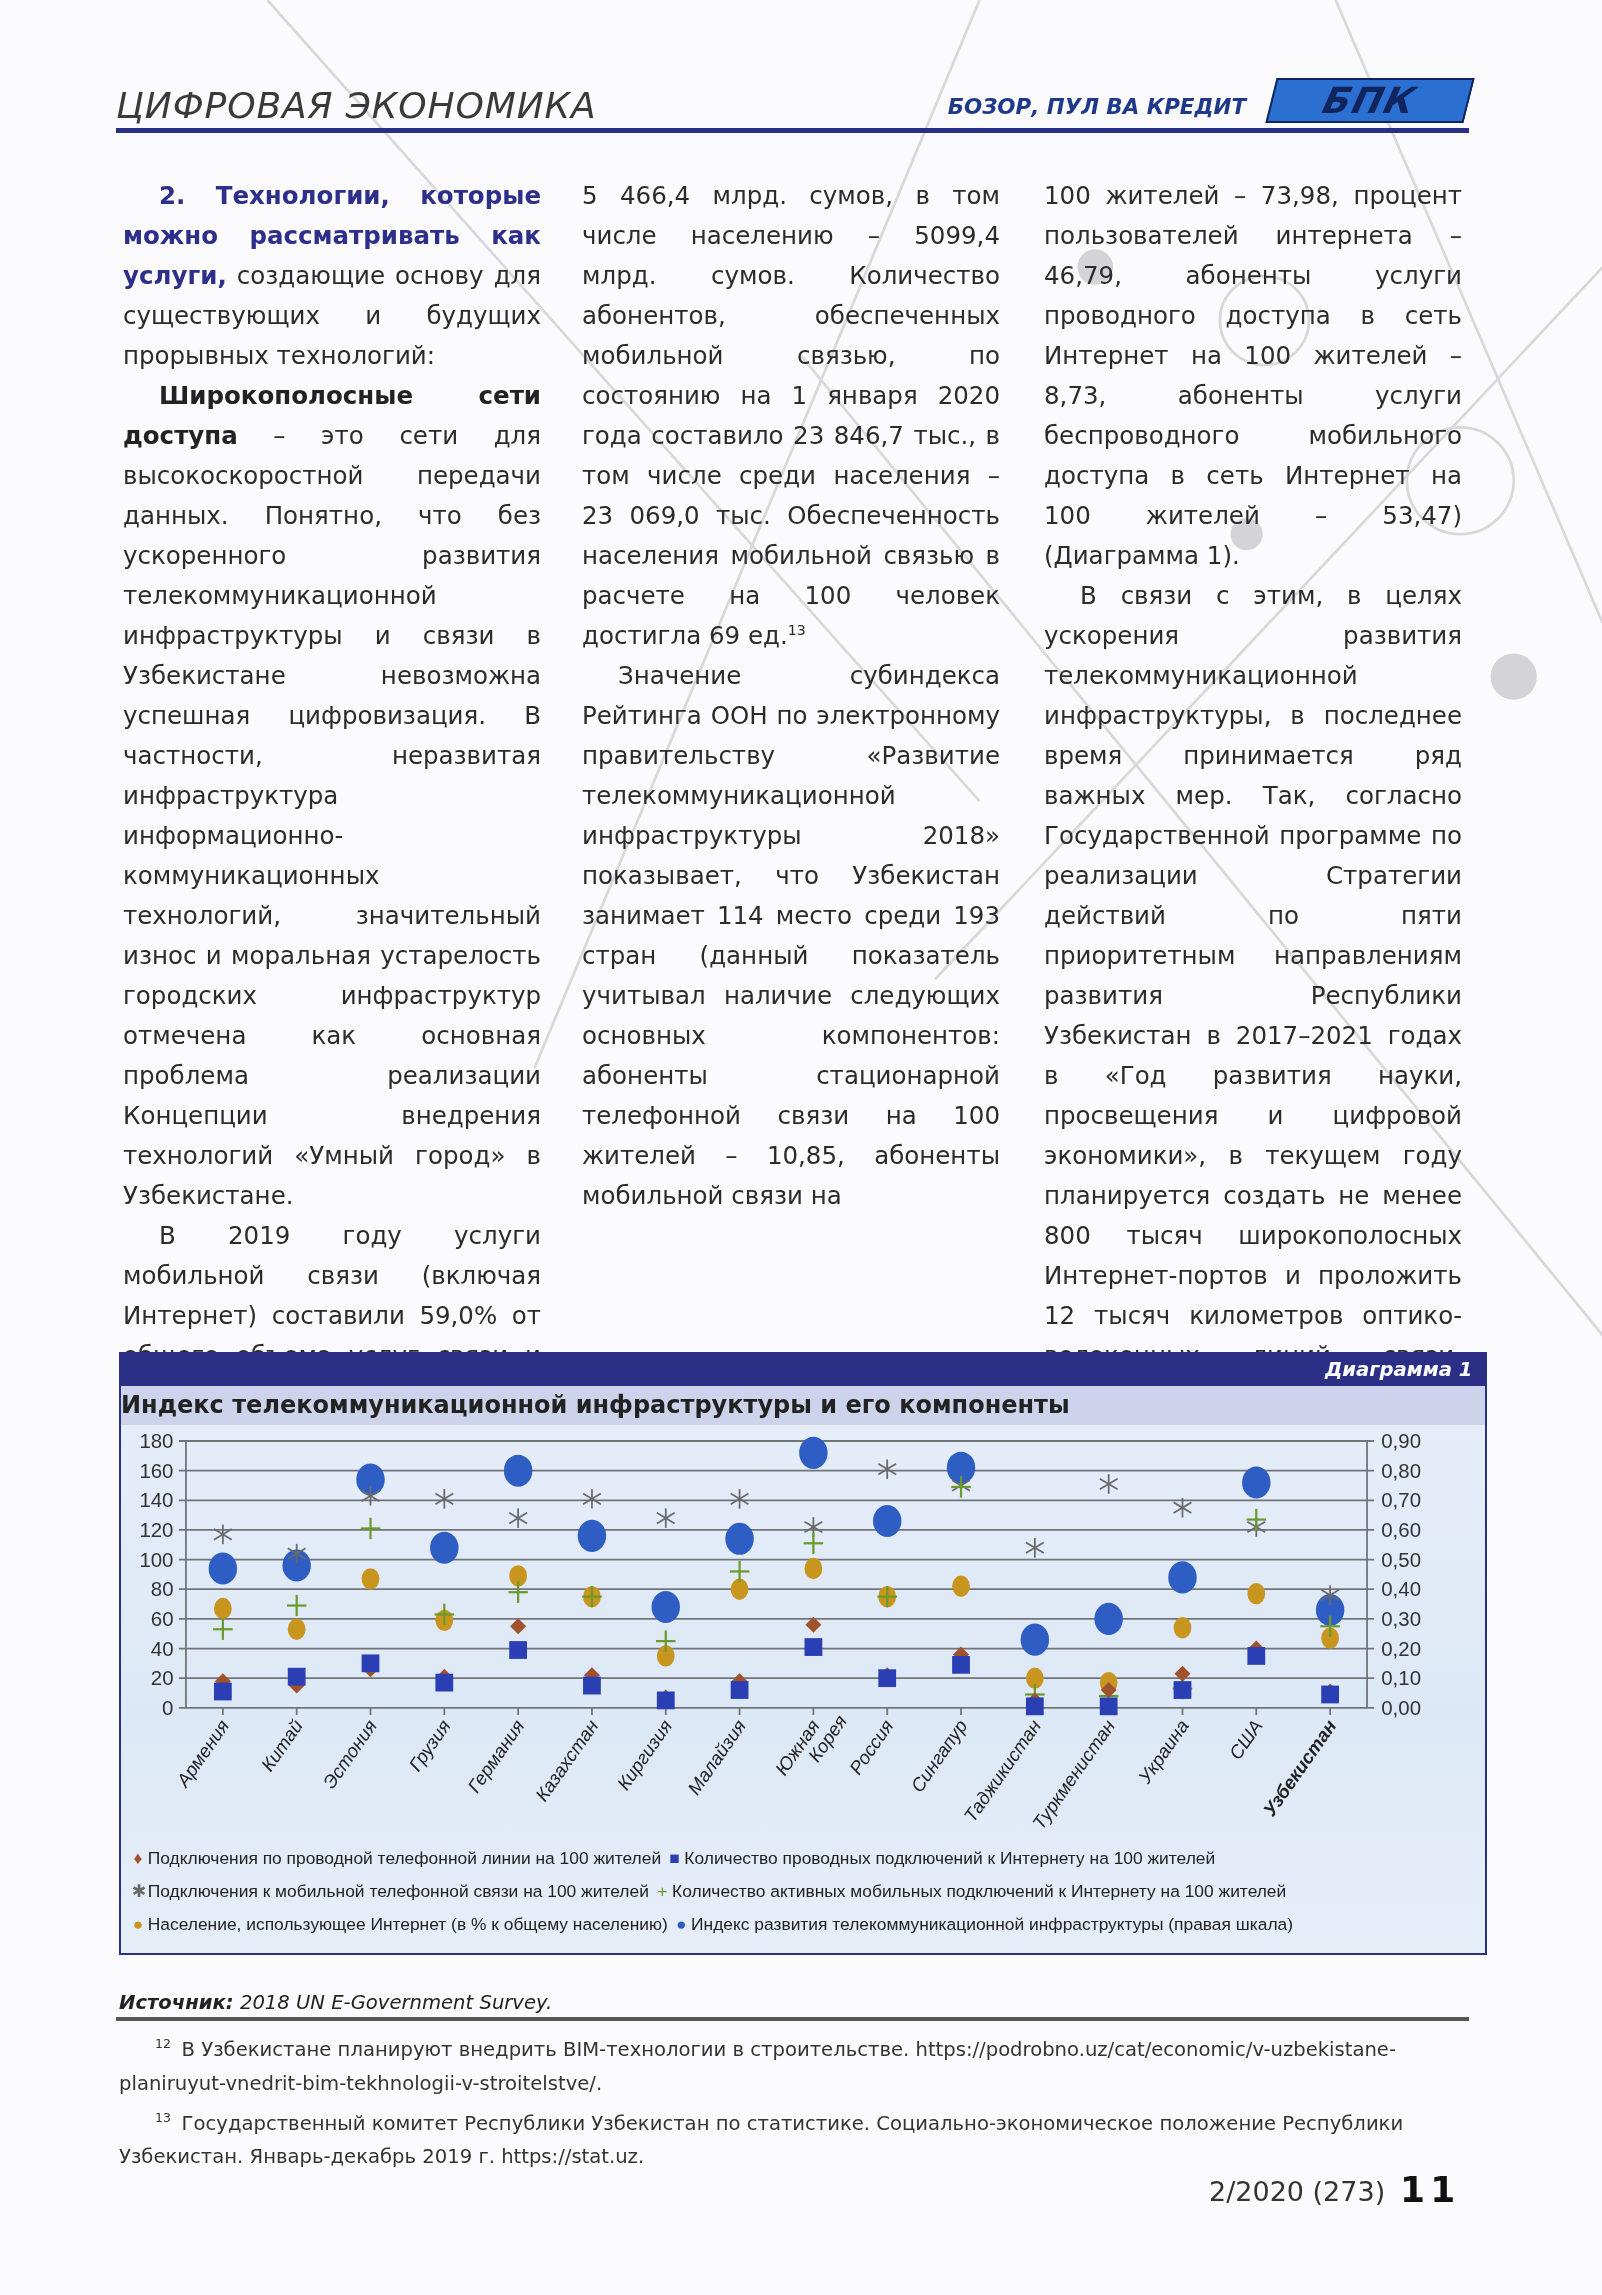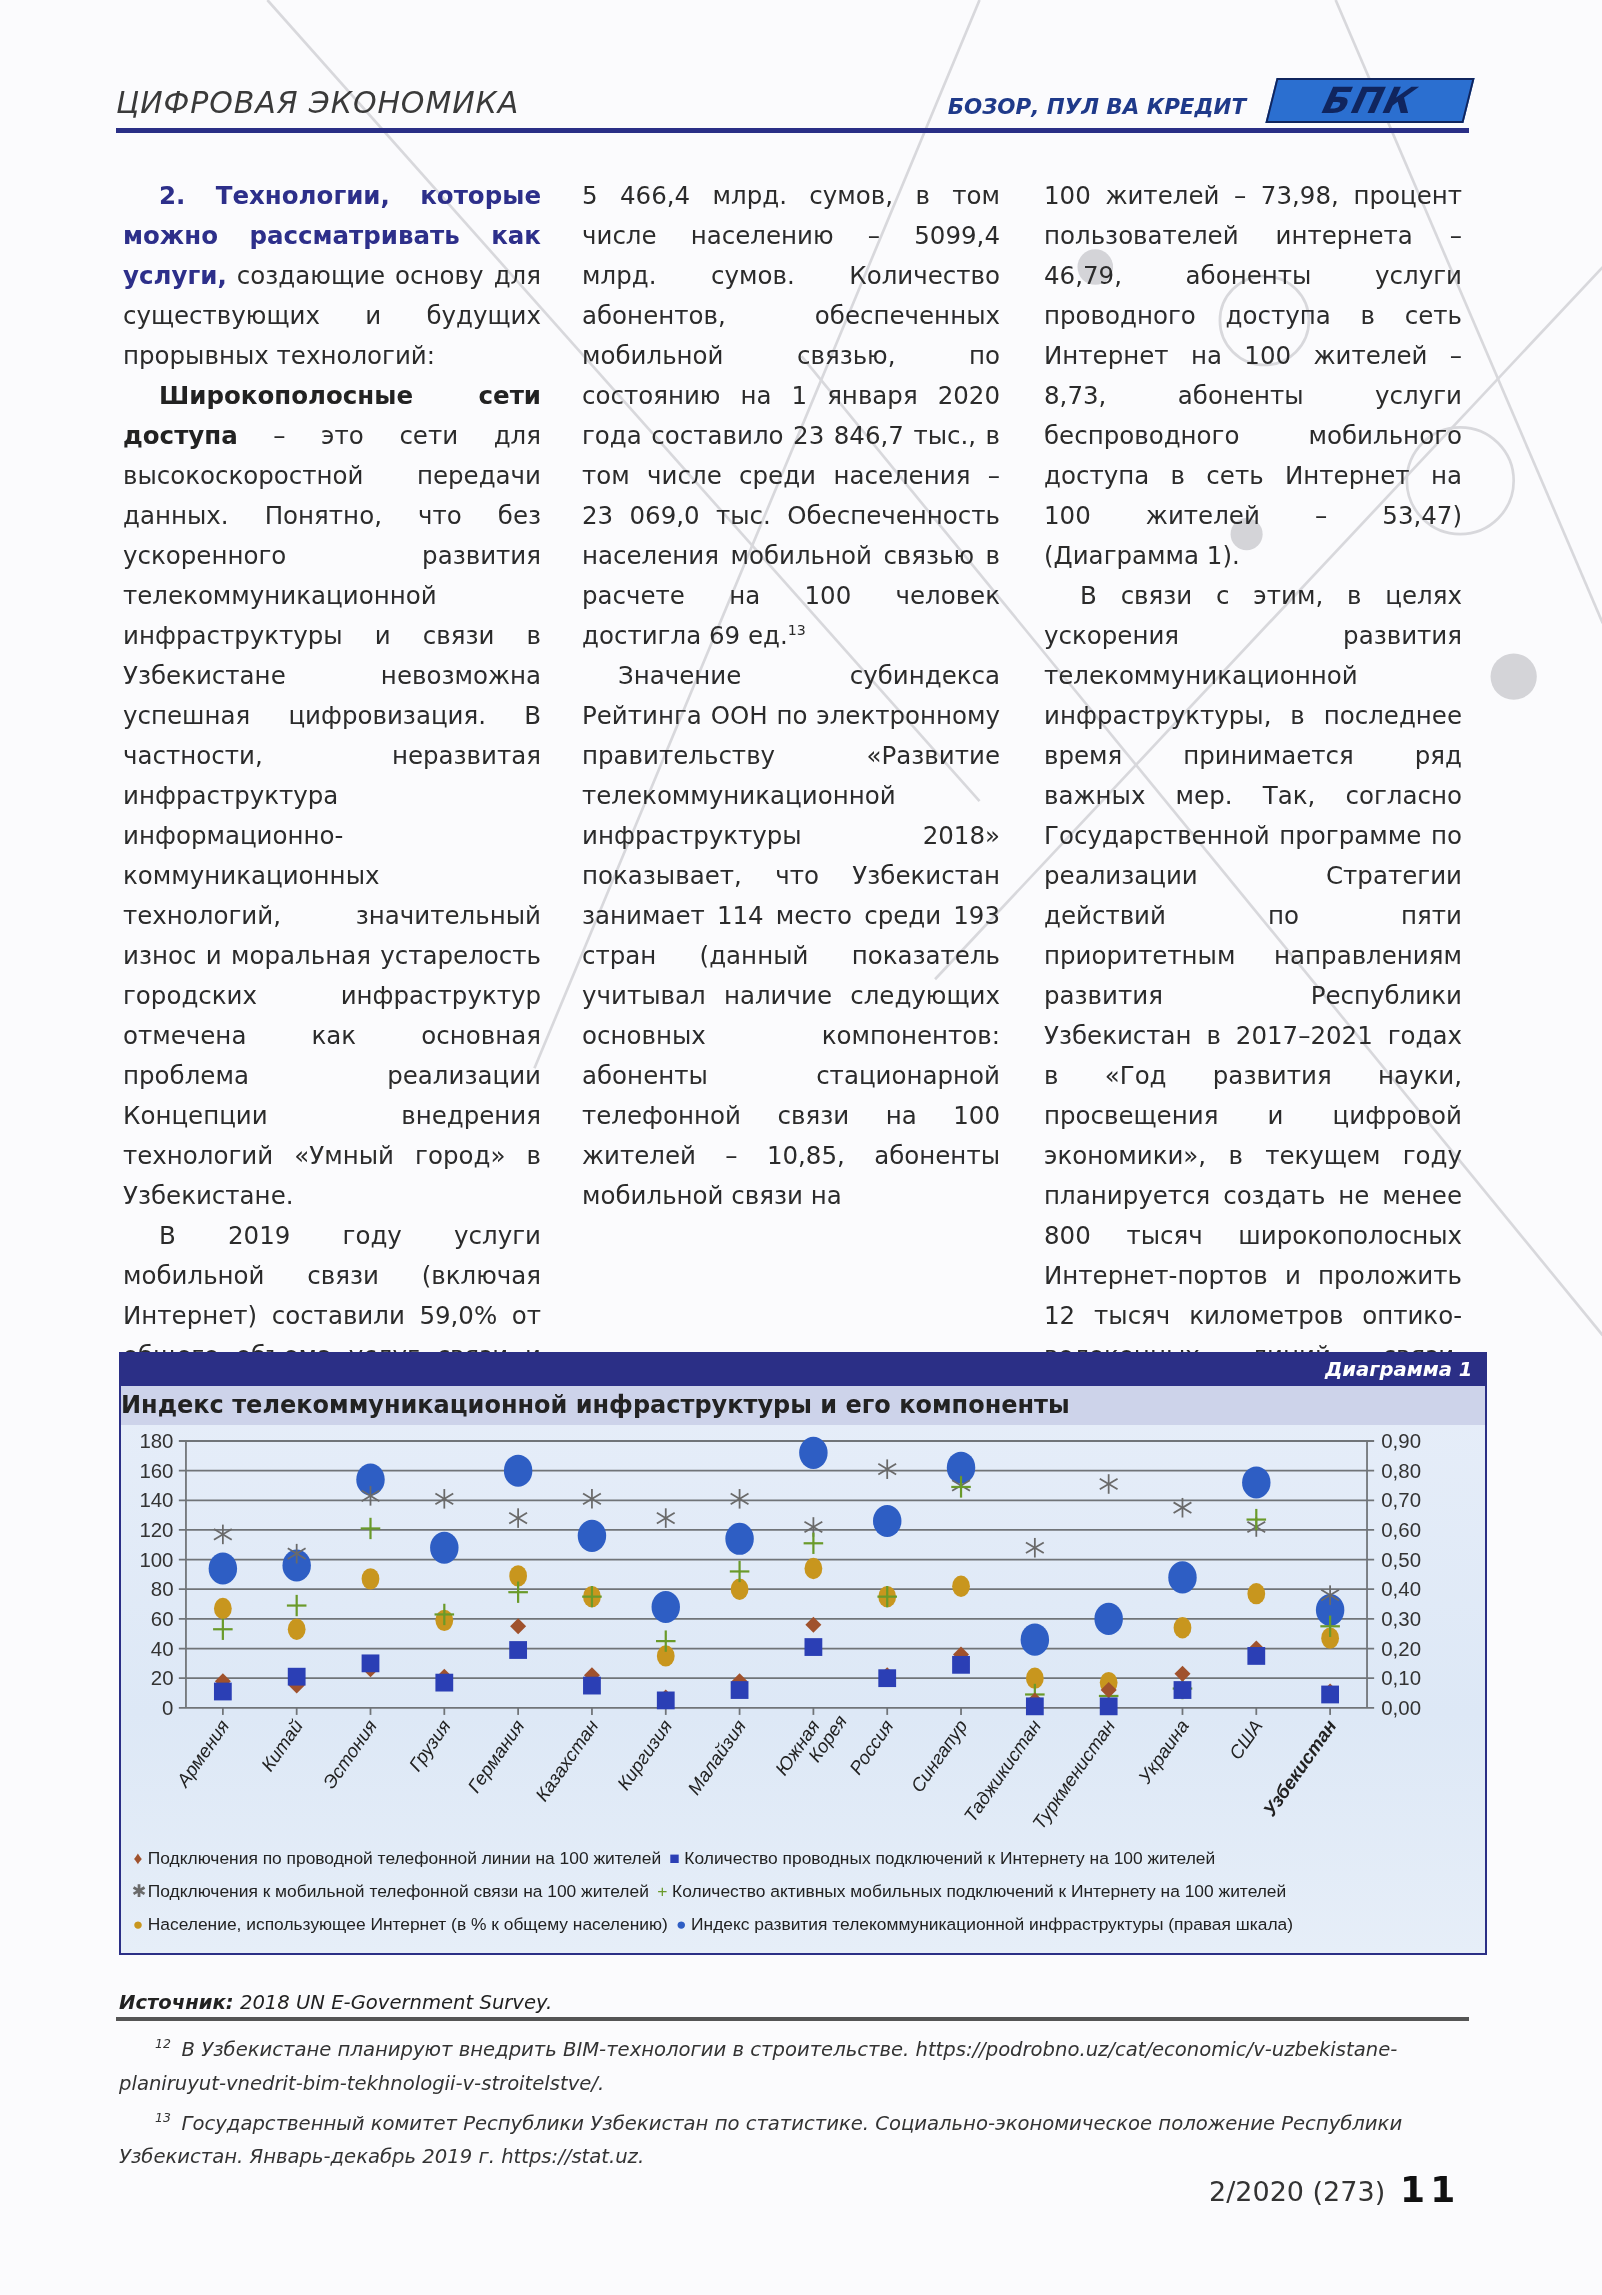--- a/index.html
+++ b/index.html
@@ -4,21 +4,21 @@
 <style>
   html, body { margin: 0; padding: 0; }
   body {
     width: 1603px; height: 2295px; position: relative; overflow: hidden;
     background: #fbfbfd;
     font-family: "DejaVu Sans", sans-serif;
     color: #2a2a2a;
   }
   .bg-deco { position: absolute; left: 0; top: 0; width: 1603px; height: 2295px; pointer-events: none; }
   .header { position: absolute; left: 116px; top: 78px; width: 1353px; height: 45px; }
-  .section-title { position: absolute; left: 0; top: 7.1px; font-size: 30px; font-style: italic; letter-spacing: 0.9px; color: #3a3a3a; }
+  .section-title { position: absolute; left: 0; top: 7.1px; font-size: 36px; font-style: italic; letter-spacing: 0.9px; color: #3a3a3a; }
   .journal-name { position: absolute; right: 223px; top: 16px; font-size: 21.4px; font-weight: bold; font-style: italic; color: #1f3a8a; }
   .logo { position: absolute; right: 0; top: 0; width: 194px; height: 41px; background: #2b6fd0; border: 2.7px solid #10255e; transform: skewX(-14deg); display:flex; align-items:center; justify-content:center; }
   .logo span { font-size: 36px; font-weight: bold; font-style: italic; color: #10255e; letter-spacing: 1.8px; }
   .header-rule { position: absolute; left: 116px; top: 128px; width: 1353px; height: 4.5px; background: #2a2f86; }
 
   .col { position: absolute; top: 176px; width: 418px; font-size: 24.5px; line-height: 40px; text-align: justify; color: #2b2b2b; }
   .col p { margin: 0; }
   .indent { text-indent: 36px; }
   .col1 { left: 123px; }
   .col2 { left: 582px; }
@@ -35,21 +35,21 @@
   .chart-svg { position: absolute; left: 0; top: 71px; }
   .legend { position: absolute; left: 10.7px; top: 494px; width: 1345px; font-family: "Liberation Sans", sans-serif; font-size: 17.4px; color: #222; }
   .legend-row { height: 33px; white-space: nowrap; }
   .legend-item { display: inline-block; margin-right: 7.1px; }
   .lg-sym { display: inline-block; width: 12.5px; text-align: center; margin-right: 3.6px; }
 
   .source { position: absolute; left: 119px; top: 1955px; font-size: 19.6px; font-style: italic; color: #222; margin-top: 36px; }
   .source b { font-weight: bold; }
 
   .fn-rule { position: absolute; left: 116px; top: 2017px; width: 1353px; height: 3.6px; background: #555; }
-  .footnotes { position: absolute; left: 119px; top: 2027px; width: 1353px; font-size: 19.6px; line-height: 34px; font-style: italic; color: #333; }
+  .footnotes { position: absolute; left: 119px; top: 2027px; width: 1353px; font-size: 19.6px; line-height: 34px; color: #333; }
   .footnotes p { margin: 0; }
   .fn-num { font-size: 12.5px; vertical-align: super; margin-left: 36px; margin-right: 10.7px; }
 
   .footer-issue { position: absolute; left: 1209px; top: 2176px; font-size: 27px; color: #333; text-align: right; }
   .footer-page { position: absolute; left: 1400px; top: 2169px; font-size: 36px; font-weight: bold; color: #111; letter-spacing: 5.3px; }
 </style>
 </head>
 <body>
 
 <svg class="bg-deco" viewBox="0 0 1800 2578">

